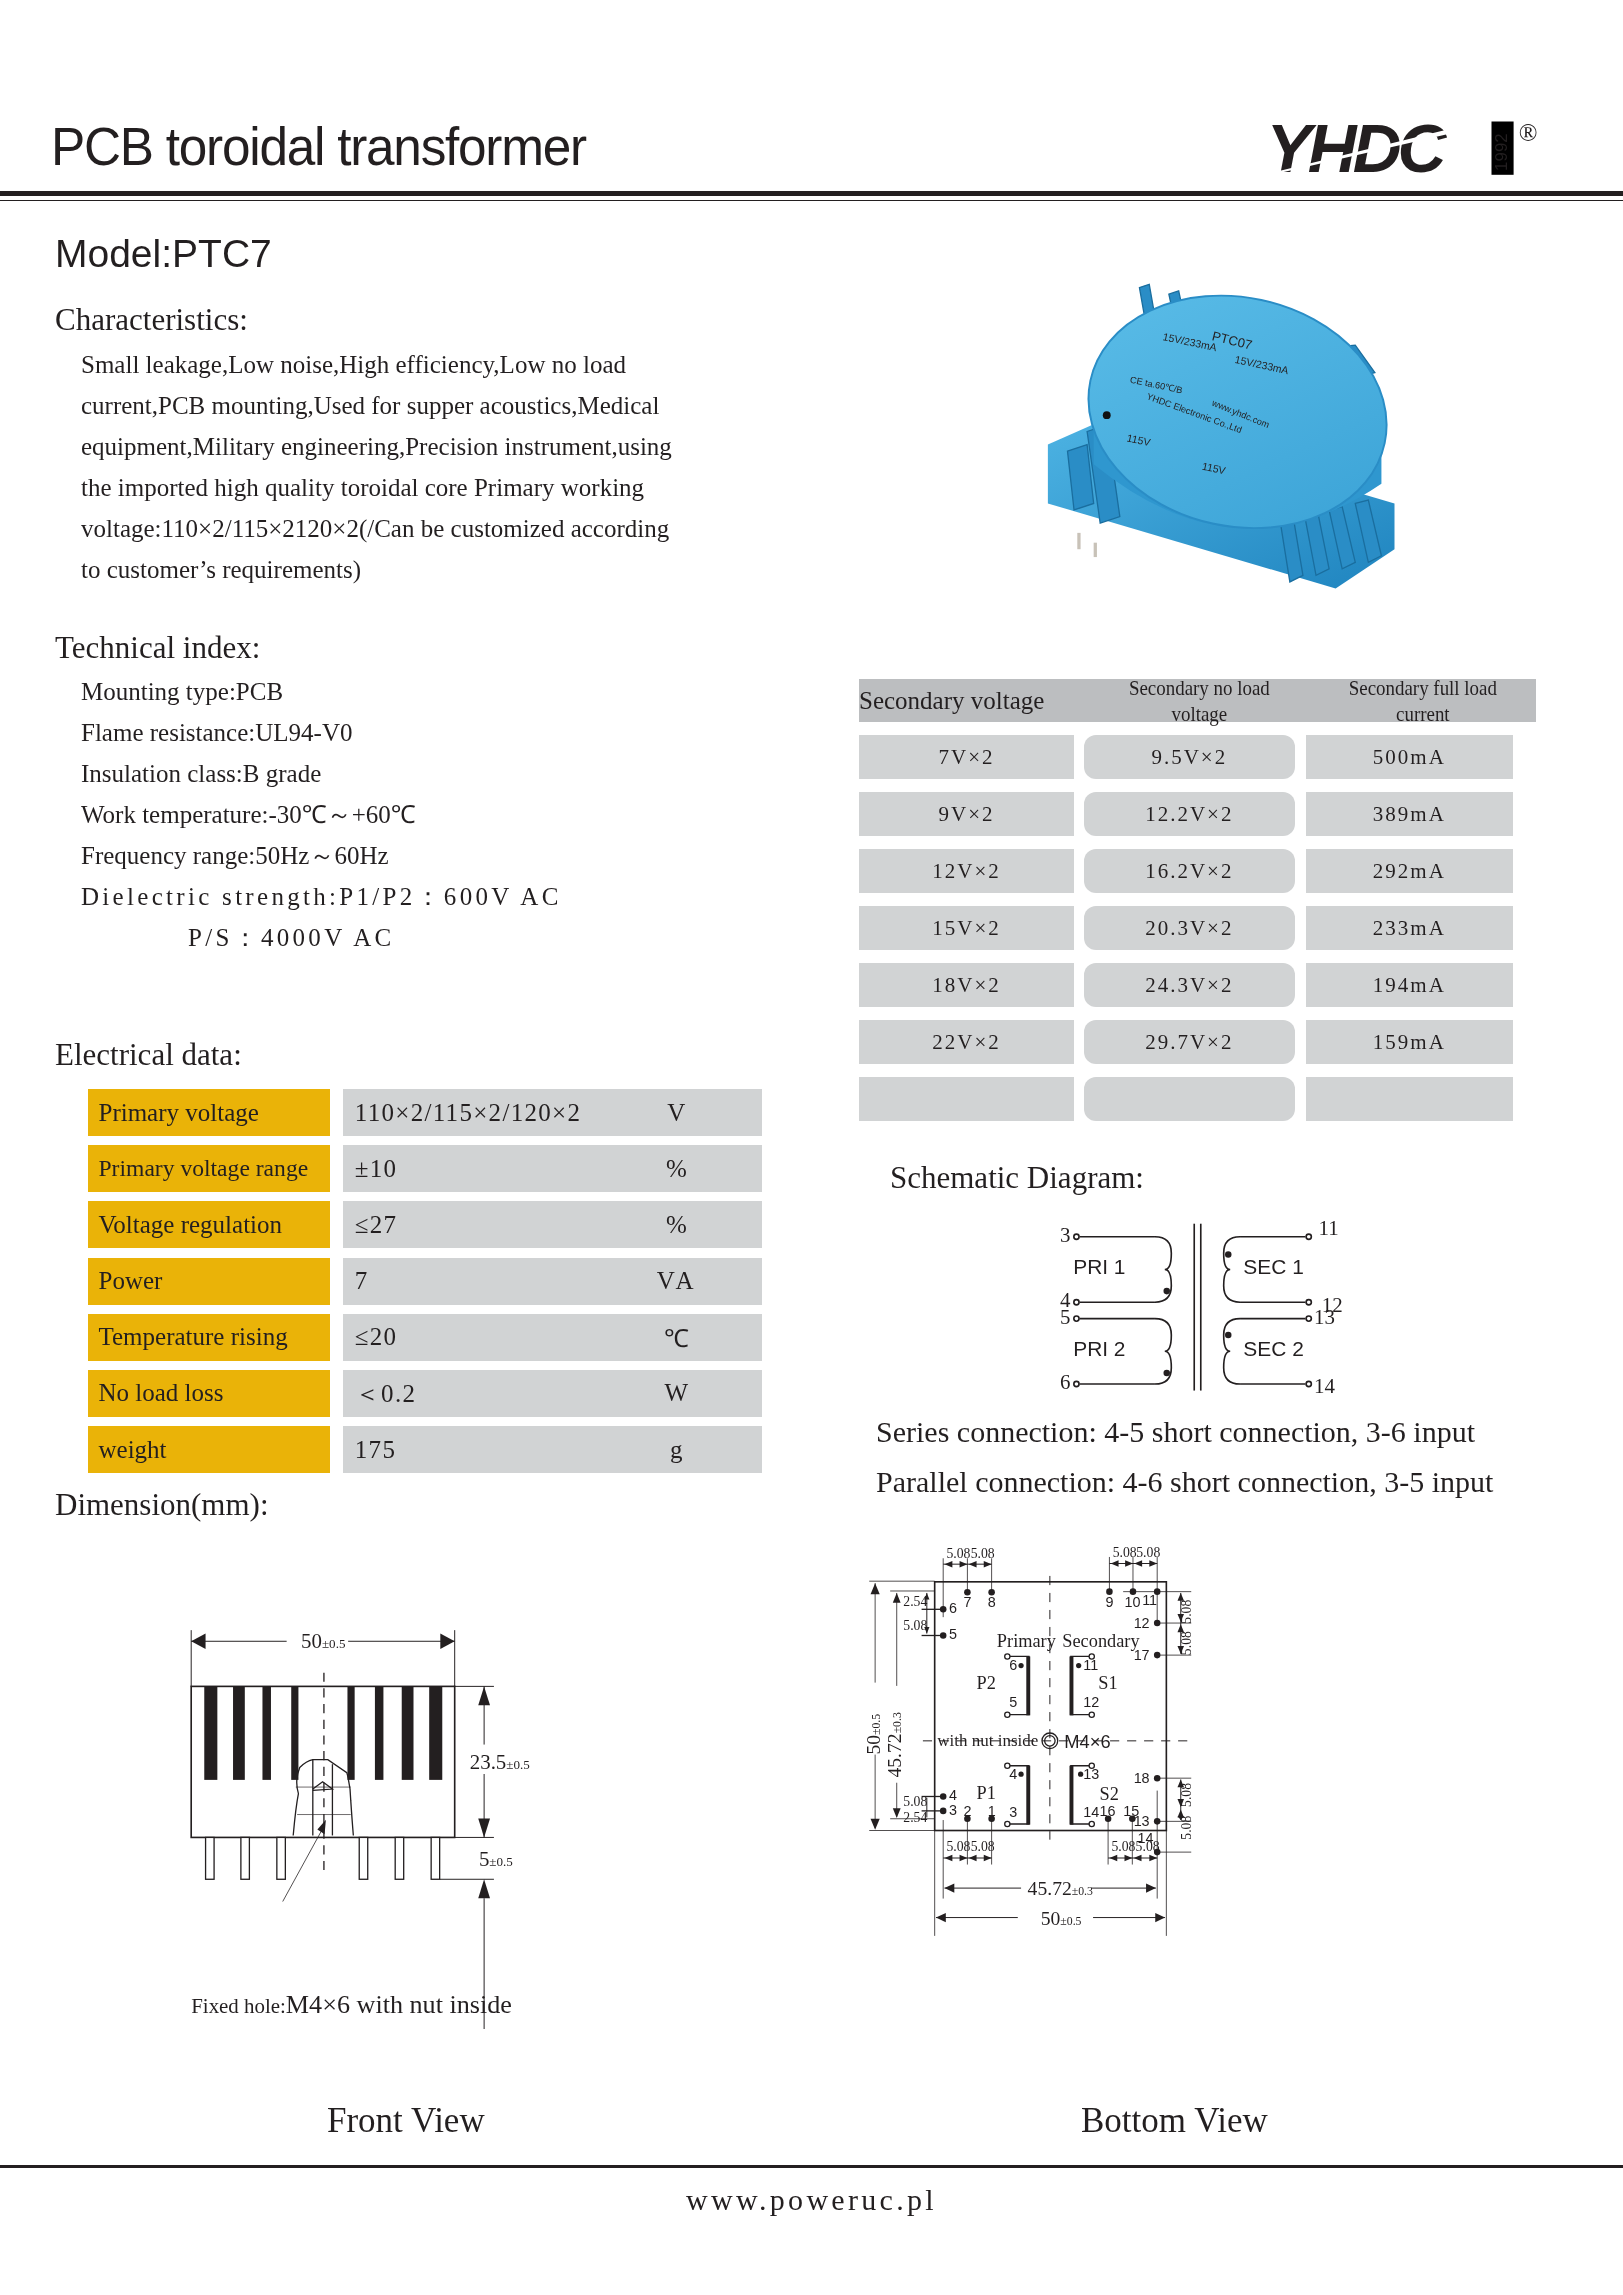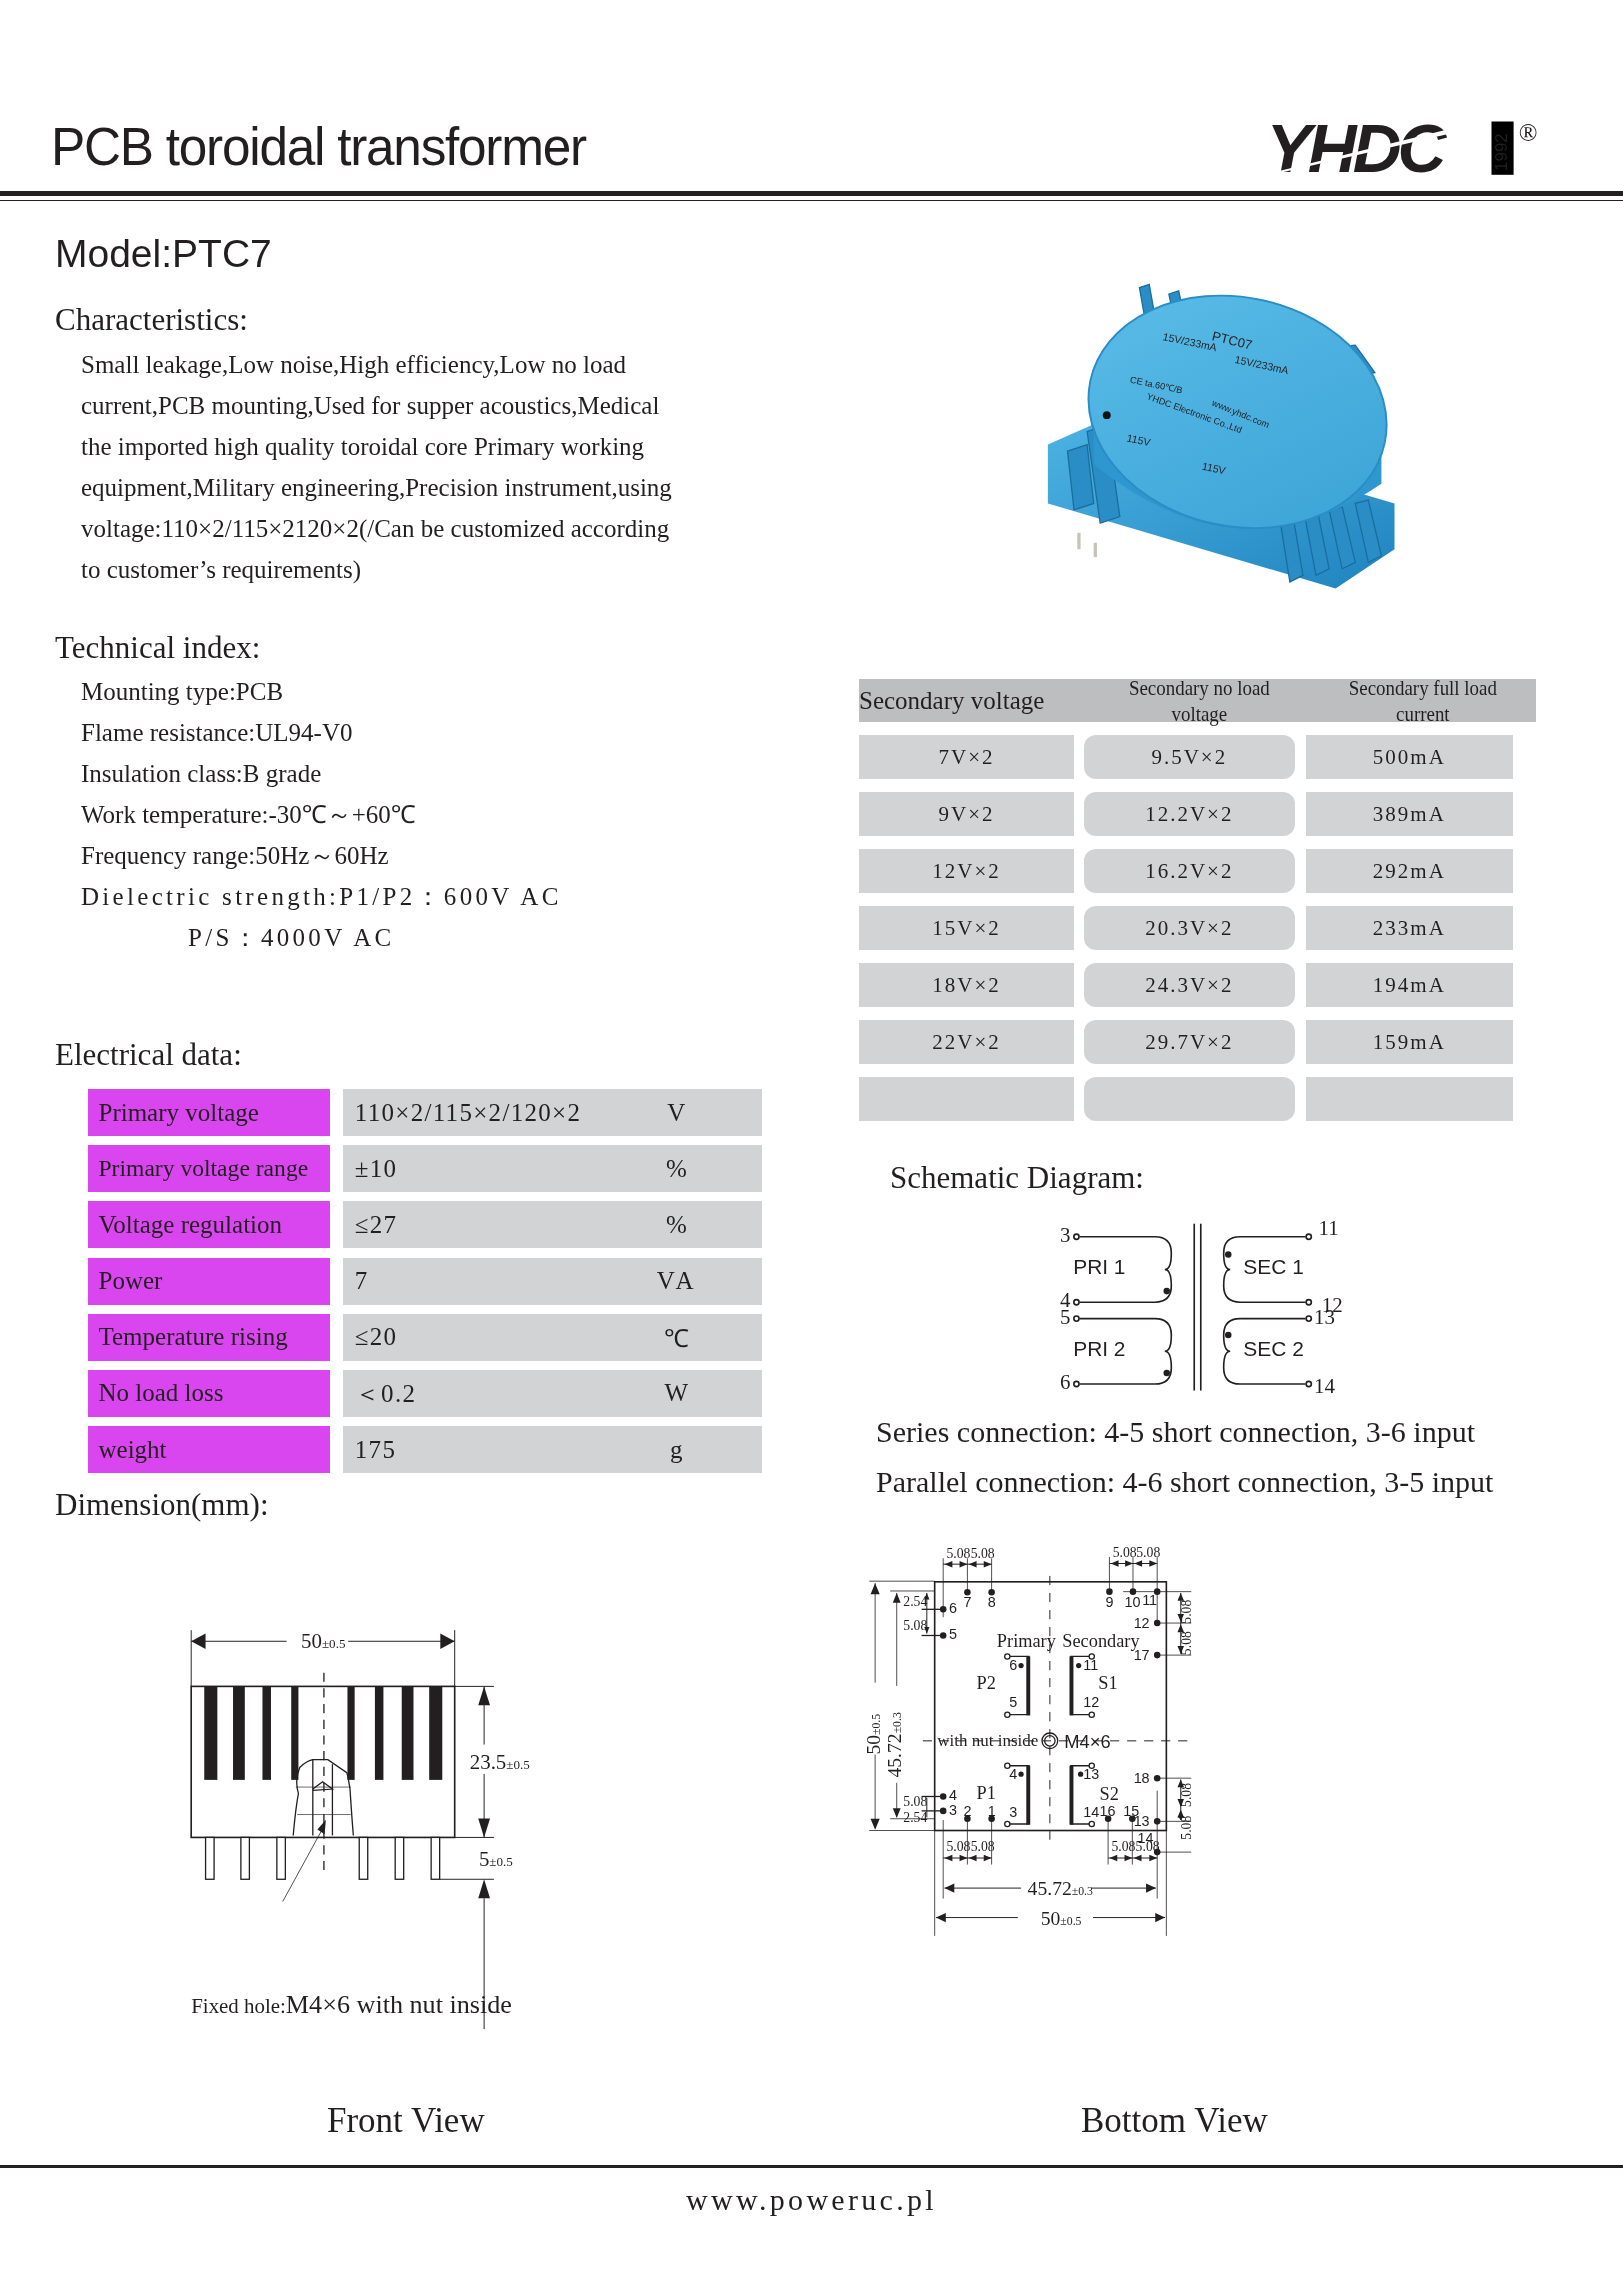--- a/index.html
+++ b/index.html
@@ -25,21 +25,21 @@
   #tech-h { left: 55px; top: 630px; }
   #tech-list { left: 81px; top: 671px; }
   #tech-list div { white-space: nowrap; font-size: 25px; line-height: 41px; }
   .spaced { letter-spacing: 3.3px; }
   .indent2 { padding-left: 107px; }
 
   
   #elec-h { left: 55px; top: 1037px; }
   #elec-table { left: 88px; top: 1089px; width: 674px; }
   .erow { position: relative; height: 47px; margin-bottom: 9.2px; display: flex; }
-  .ecell-label { width: 242px; height: 100%; background: #d946ef; font-size: 25px; padding-left: 10.5px; display: flex; align-items: center; }
+  .ecell-label { width: 242px; height: 100%; background: #eab308; font-size: 25px; padding-left: 10.5px; display: flex; align-items: center; }
   .ecell-value { margin-left: 13px; flex: 1; height: 100%; background: #d1d3d4; font-size: 25px; padding-left: 11.8px; display: flex; align-items: center; position: relative; letter-spacing: 1.3px; }
   .ecell-unit { position: absolute; left: 308px; width: 52px; text-align: center; letter-spacing: 1.3px; }
 
   
   #photo { left: 1028px; top: 268px; width: 406px; height: 327px; }
 
   
   #sec-table { left: 859px; top: 679px; width: 677px; }
   #sec-header { height: 43px; background: #bcbec0; display: flex; align-items: center; font-size: 23.6px; }
   #sec-header span { display: block; }
@@ -90,22 +90,22 @@
 
 <div id="rule-top-thick" class="abs"></div>
 <div id="rule-top-thin" class="abs"></div>
 
 <div id="model" class="abs">Model:PTC7</div>
 
 <div id="char-h" class="abs section-h">Characteristics:</div>
 <div id="char-text" class="abs body-text">
   <div>Small leakage,Low noise,High efficiency,Low no load</div>
   <div>current,PCB mounting,Used for supper acoustics,Medical</div>
+  <div>equipment,Military engineering,Precision instrument,using</div>
   <div>the imported high quality toroidal core Primary working</div>
-  <div>equipment,Military engineering,Precision instrument,using</div>
   <div>voltage:110×2/115×2120×2(/Can be customized according</div>
   <div>to customer’s requirements)</div>
 </div>
 
 <div id="tech-h" class="abs section-h">Technical index:</div>
 <div id="tech-list" class="abs">
   <div>Mounting type:PCB</div>
   <div>Flame resistance:UL94-V0</div>
   <div>Insulation class:B grade</div>
   <div>Work temperature:-30℃～+60℃</div>

